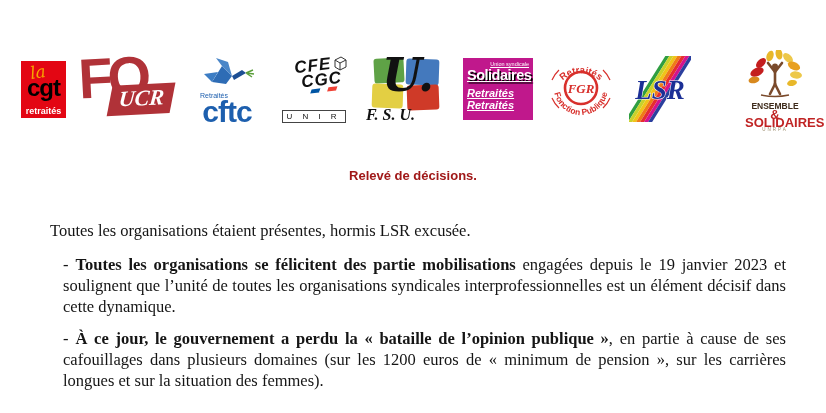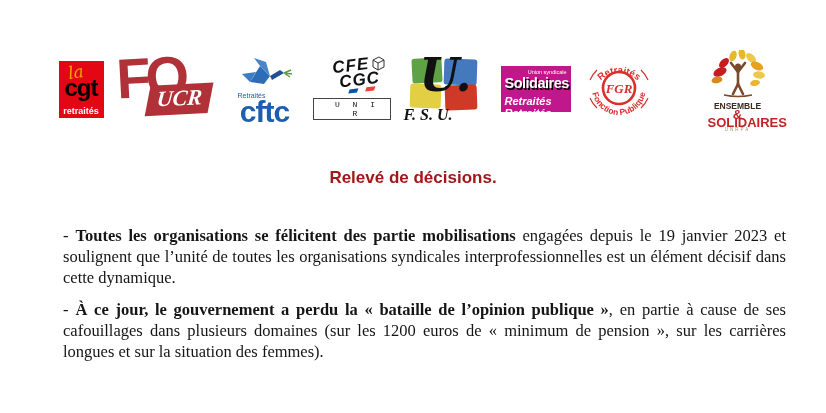--- a/index.html
+++ b/index.html
@@ -31,55 +31,55 @@
   .cftc-top { font-family:"Liberation Sans",sans-serif; font-size:7px; color:#1d5fae; text-align:left; margin-left:8px; }
   .cftc-main { font-family:"Liberation Sans",sans-serif; font-weight:bold; font-size:30px; line-height:26px; color:#1d5fae; letter-spacing:-1px; }
 
   
   .logo-cfecgc { width:78px; height:66px; text-align:center; }
   .cfecgc-rot { transform:rotate(-7deg); margin-top:2px; }
   .cfecgc-l1, .cfecgc-l2 { font-family:"Liberation Sans",sans-serif; font-weight:bold; font-style:italic; font-size:17px; line-height:15px; color:#111; letter-spacing:1px; }
   .cfecgc-l2 { margin-left:14px; }
   .cfecgc-flag { width:26px; height:4px; margin:1px 0 0 34px; display:flex; transform:skewX(-25deg); }
   .cfecgc-flag i { flex:1; }
-  .cfecgc-unir { display:inline-block; margin-top:5px; border:1px solid #444; font-family:Liberation Mono, monospace; font-size:8px; letter-spacing:4px; padding:1px 4px 1px 15px; color:#111; }
+  .cfecgc-unir { display:inline-block; margin-top:17px; border:1px solid #444; font-family:Liberation Sans, sans-serif; font-size:8px; letter-spacing:4px; padding:1px 4px 1px 3px; color:#111; }
   .cfecgc-cube { position:absolute; top:0; right:6px; }
 
   
   .logo-fsu { width:84px; height:66px; }
   .fsu-patch { position:absolute; border-radius:3px; }
   .fsu-g { left:8px; top:2px; width:30px; height:25px; background:#5fa246; transform:rotate(-3deg); }
   .fsu-b { left:40px; top:3px; width:33px; height:26px; background:#4479bd; transform:rotate(2deg); }
   .fsu-y { left:6px; top:28px; width:31px; height:24px; background:#e3cf43; transform:rotate(2deg); }
   .fsu-r { left:41px; top:29px; width:32px; height:25px; background:#cf3a28; transform:rotate(-2deg); }
   .fsu-u { position:absolute; left:0; top:-8px; width:100%; text-align:center; font-family:"DejaVu Serif",serif; font-style:italic; font-weight:bold; font-size:46px; color:#111; }
   .fsu-sub { position:absolute; bottom:-2px; left:0; width:100%; font-family:"Liberation Serif",serif; font-weight:bold; font-style:italic; font-size:16px; color:#111; }
 
   
-  .logo-solidaires { width:70px; height:46px; background:#c0188c; padding:3px 4px; color:#fff; }
+  .logo-solidaires { width:70px; height:62px; background:#c0188c; padding:3px 4px; color:#fff;text-decoration:underline; }
   .sol-top { font-family:"Liberation Sans",sans-serif; font-size:5.5px; text-align:right; line-height:6px; }
   .sol-main { font-family:"Liberation Sans",sans-serif; font-weight:bold; font-size:14.5px; letter-spacing:-0.5px; text-shadow:1.5px 1.5px 0 #000; }
   .sol-sub { margin-top:5px; font-family:"Liberation Sans",sans-serif; font-weight:bold; font-style:italic; font-size:11px; line-height:11.5px; }
 
   
   .logo-fgr { width:70px; height:70px; }
 
   
   .logo-lsr { width:62px; height:66px; }
 
   
   .logo-ens { width:60px; height:78px; text-align:center;margin-left:41px; }
   .ens-l1 { font-family:"Liberation Sans",sans-serif; font-weight:bold; font-size:8.5px; color:#3d2a1a; line-height:9px; }
   .ens-l2 { font-family:"Liberation Sans",sans-serif; font-weight:bold; font-size:13px; color:#c02424; line-height:8px; }
   .ens-l3 { font-family:"Liberation Sans",sans-serif; font-size:4.5px; color:#9a8a6a; letter-spacing:2px; line-height:6px; }
 
   
   .title-block { margin-top:40px; text-align:center; font-family:"Liberation Sans",sans-serif; font-weight:bold; color:#a01818; }
   .title-line1 { font-size:19px; }
-  .title-line2 { font-size:17px; margin-top:6px; }
+  .title-line2 { font-size:13px; margin-top:6px; }
 
   
   .content { margin-top:37px; padding:0 40px 0 50px; font-size:16.5px; line-height:21px; text-align:justify; }
   .intro { margin-bottom:13px; }
   .bullet { margin-left:13px; padding-left:0; margin-bottom:11px; }
   .bullet .dash { padding-right:7px; }
   .bullet b { font-weight:bold; }
 </style>
 </head>
 <body>
@@ -159,20 +159,34 @@
       <text x="35" y="39" text-anchor="middle" font-family="Liberation Serif, serif" font-style="italic" font-weight="bold" font-size="13" fill="#d8302c">FGR</text>
       <text font-family="Liberation Sans, sans-serif" font-weight="bold" font-size="9.5" fill="#d8302c">
         <textPath href="#fgrTop" startOffset="50%" text-anchor="middle">Retraités</textPath>
       </text>
       <text font-family="Liberation Sans, sans-serif" font-weight="bold" font-size="8.5" fill="#d8302c">
         <textPath href="#fgrBot" startOffset="50%" text-anchor="middle">Fonction Publique</textPath>
       </text>
     </svg>
   </div>
 
+  <div class="logo logo-lsr">
+    <svg width="62" height="66" viewBox="0 0 62 66">
+      <g transform="rotate(-58 31 33)">
+        <rect x="-14" y="20" width="90" height="3.4" fill="#2f9e41"></rect>
+        <rect x="-14" y="23.4" width="90" height="3.4" fill="#c8d22b"></rect>
+        <rect x="-14" y="26.8" width="90" height="3.4" fill="#f0c419"></rect>
+        <rect x="-14" y="30.2" width="90" height="3.4" fill="#ef7d17"></rect>
+        <rect x="-14" y="33.6" width="90" height="3.4" fill="#e62e2e"></rect>
+        <rect x="-14" y="37" width="90" height="3.4" fill="#d4148c"></rect>
+        <rect x="-14" y="40.4" width="90" height="3.4" fill="#2b3f9e"></rect>
+      </g>
+      <text x="31" y="43" text-anchor="middle" font-family="Liberation Serif, serif" font-style="italic" font-weight="bold" font-size="27" fill="#1b2f96" stroke="#ffffff" stroke-width="1" paint-order="stroke">LSR</text>
+    </svg>
+  </div>
 
   <div class="logo logo-ens">
     <svg width="58" height="48" viewBox="0 0 58 48">
       <g>
         <ellipse cx="11" cy="22" rx="7" ry="4.2" fill="#c41e1e" transform="rotate(-25 11 22)"></ellipse>
         <ellipse cx="15" cy="13" rx="6" ry="3.6" fill="#c41e1e" transform="rotate(-45 15 13)"></ellipse>
         <ellipse cx="8" cy="30" rx="5.5" ry="3.2" fill="#d8891e" transform="rotate(-10 8 30)"></ellipse>
         <ellipse cx="24" cy="6" rx="5.5" ry="3.4" fill="#e8b82a" transform="rotate(-70 24 6)"></ellipse>
         <ellipse cx="33" cy="4" rx="5.5" ry="3.4" fill="#e8b82a" transform="rotate(80 33 4)"></ellipse>
         <ellipse cx="42" cy="8" rx="6" ry="3.6" fill="#edc84a" transform="rotate(45 42 8)"></ellipse>
@@ -195,17 +209,18 @@
     <div class="ens-l3">UNRPA</div>
   </div>
 
 </header>
 
 <section class="title-block">
   <div class="title-line2">Relevé de décisions.</div>
 </section>
 
 <section class="content">
+  <p class="intro">Toutes les organisations étaient présentes, hormis LSR excusée.</p>
 
   <p class="bullet"><span class="dash">-</span><b>Toutes les organisations se félicitent des partie mobilisations</b><span> engagées depuis le 19 janvier 2023 et soulignent que l’unité de toutes les organisations syndicales interprofessionnelles est un élément décisif dans cette dynamique.</span></p>
 
   <p class="bullet"><span class="dash">-</span><b>À ce jour, le gouvernement a perdu la « bataille de l’opinion publique »</b><span>, en partie à cause de ses cafouillages dans plusieurs domaines (sur les 1200 euros de « minimum de pension », sur les carrières longues et sur la situation des femmes).</span></p>
 </section>
 
 </body></html>

